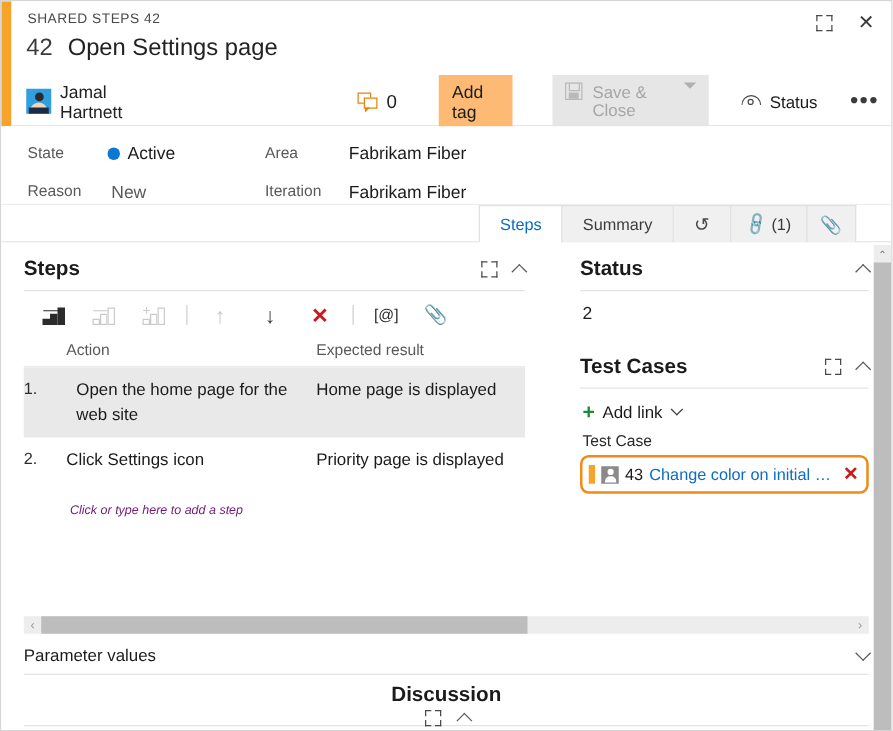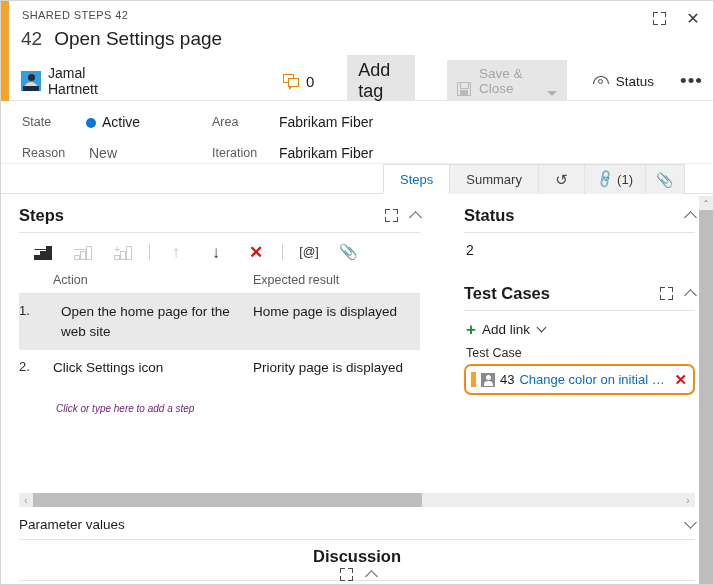--- a/index.html
+++ b/index.html
@@ -114,33 +114,33 @@
     border: 1.5px solid #e8820c; background: #fff;
   }
   .comment-icon .tail {
     position: absolute; left: 6px; top: 12px; width: 0; height: 0;
     border-left: 4px solid #e8820c; border-bottom: 4px solid transparent;
   }
   .comment-count { font-size: 15px; color: #222; }
 
   .add-tag {
     margin-left: 33px;
-    background: #e5e5e5;
+    background: #fdba74;
     color: #1b1b1b;
-    font-size: 18px;
+    font-size: 14px;
     padding: 5px 11px;
     cursor: pointer;
   }
   .save-close {
     margin-left: 32px;
     background: #e6e6e6;
     color: #a6a6a6;
     font-size: 13.5px;
     padding: 6px 10px;
-    display: flex; align-items: flex-end; gap: 8px;
+    display: flex; align-items: flex-start; gap: 8px;
     cursor: default;
   }
   .save-icon {
     width: 14px; height: 14px;
     border: 1.5px solid #b9b9b9;
     position: relative; flex: 0 0 auto;
   }
   .save-icon::before {
     content:''; position:absolute; left:2.5px; top:-1.5px;
     width:7px; height:5px; background:#e6e6e6; border:1.5px solid #b9b9b9;

